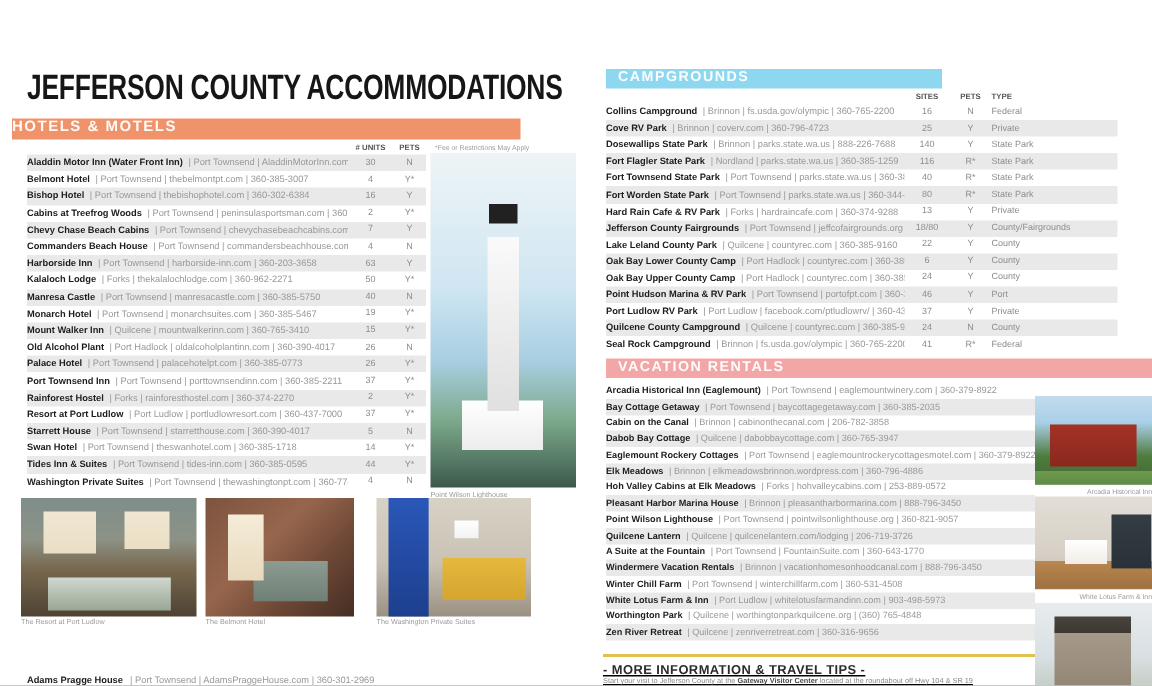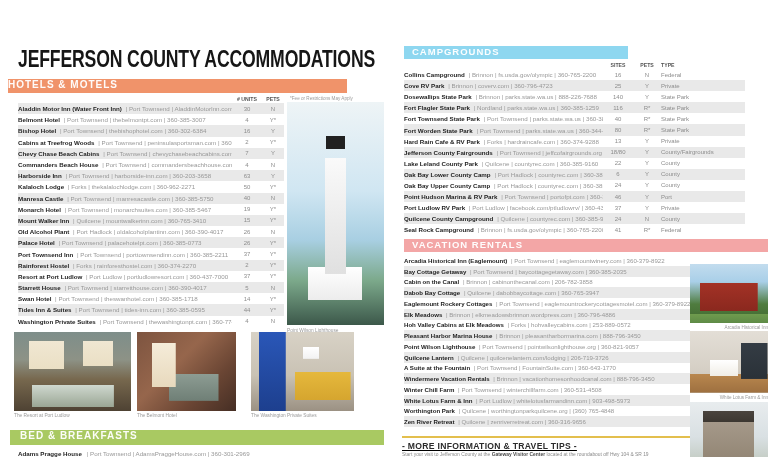--- a/index.html
+++ b/index.html
@@ -314,23 +314,20 @@
     <div class="lh-photo"></div>
     <div class="lh-caption">Point Wilson Lighthouse</div>
 
     <div class="strip-photo sp1"></div>
     <div class="strip-photo sp2"></div>
     <div class="strip-photo sp3"></div>
     <div class="strip-cap sc1">The Resort at Port Ludlow</div>
     <div class="strip-cap sc2">The Belmont Hotel</div>
     <div class="strip-cap sc3">The Washington Private Suites</div>
 
-    <div class="bar bar-bnb">
-      <span>BED &amp; BREAKFASTS</span>
-    </div>
     <div class="bnb-rows">
 
         <div class="row">
           <span class="name-cell">
             <b class="lname">Adams Pragge House</b>
             <span class="lnote"></span>
             <span class="ldetails">| Port Townsend | AdamsPraggeHouse.com | 360-301-2969</span>
           </span>
         </div>
 

